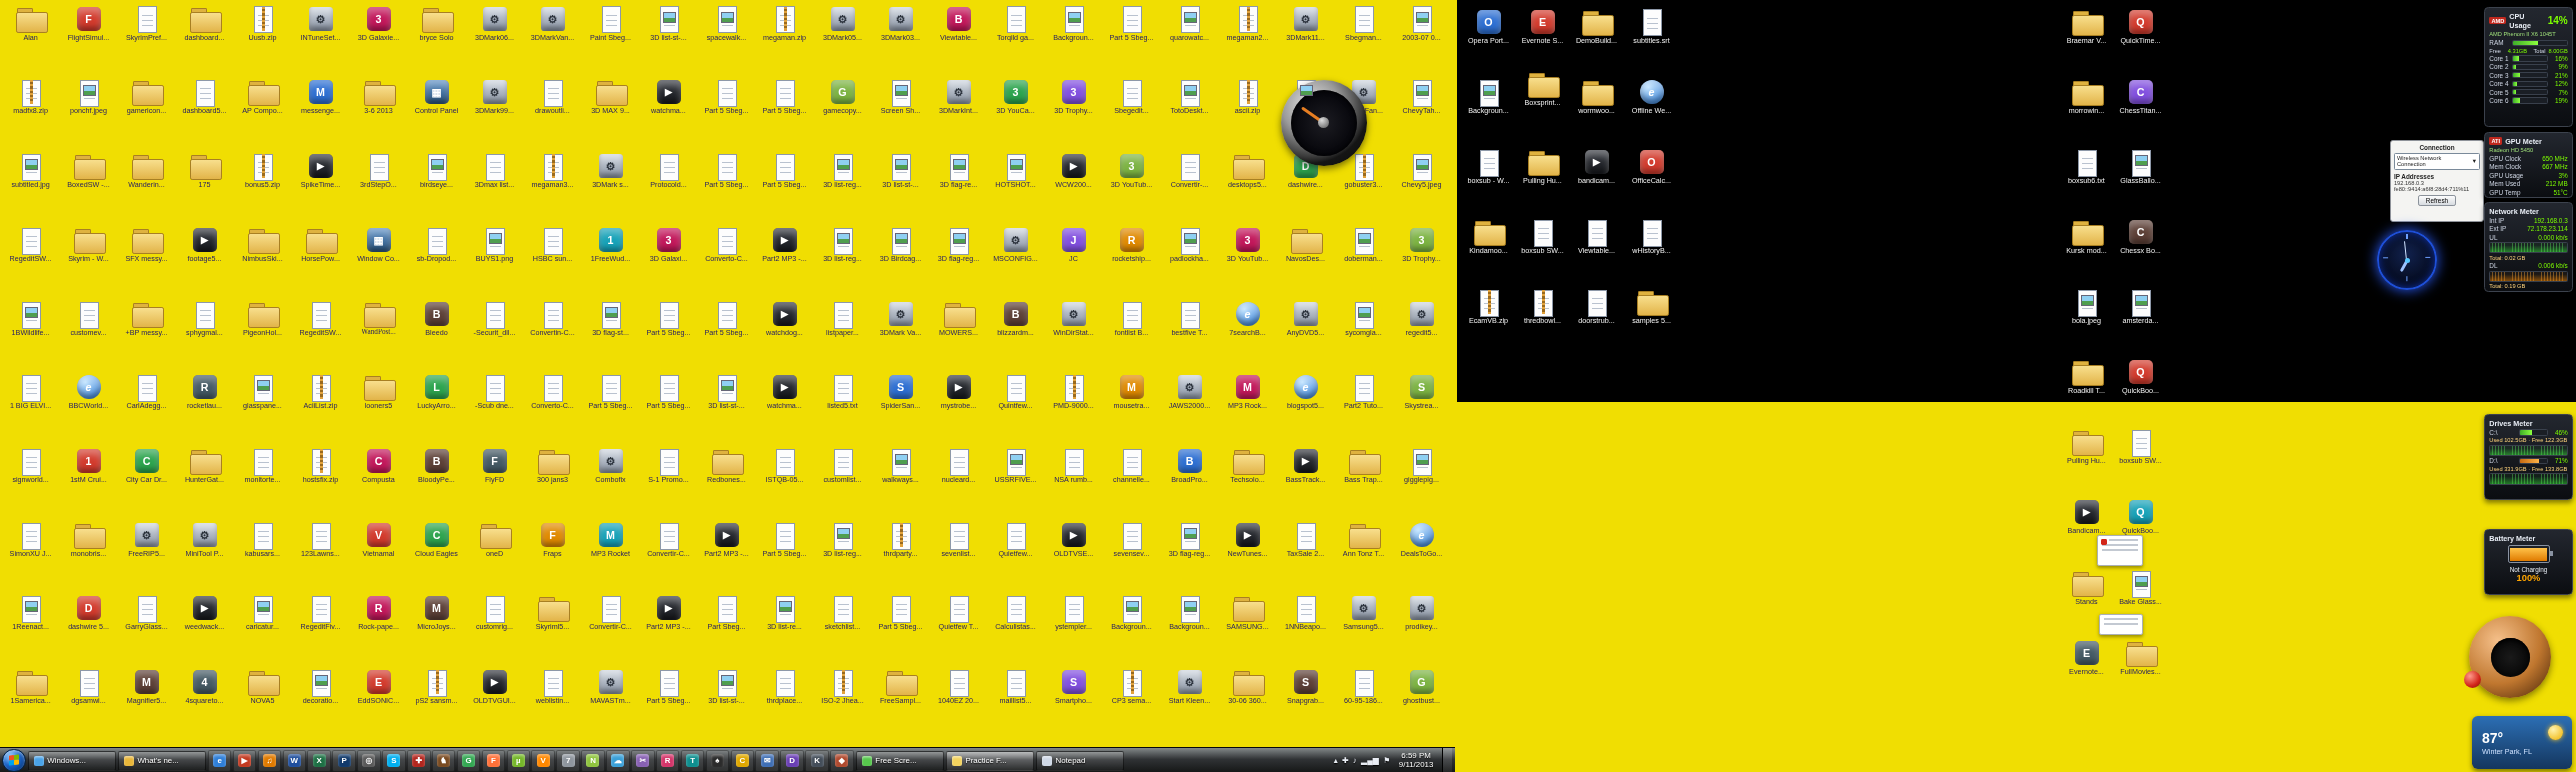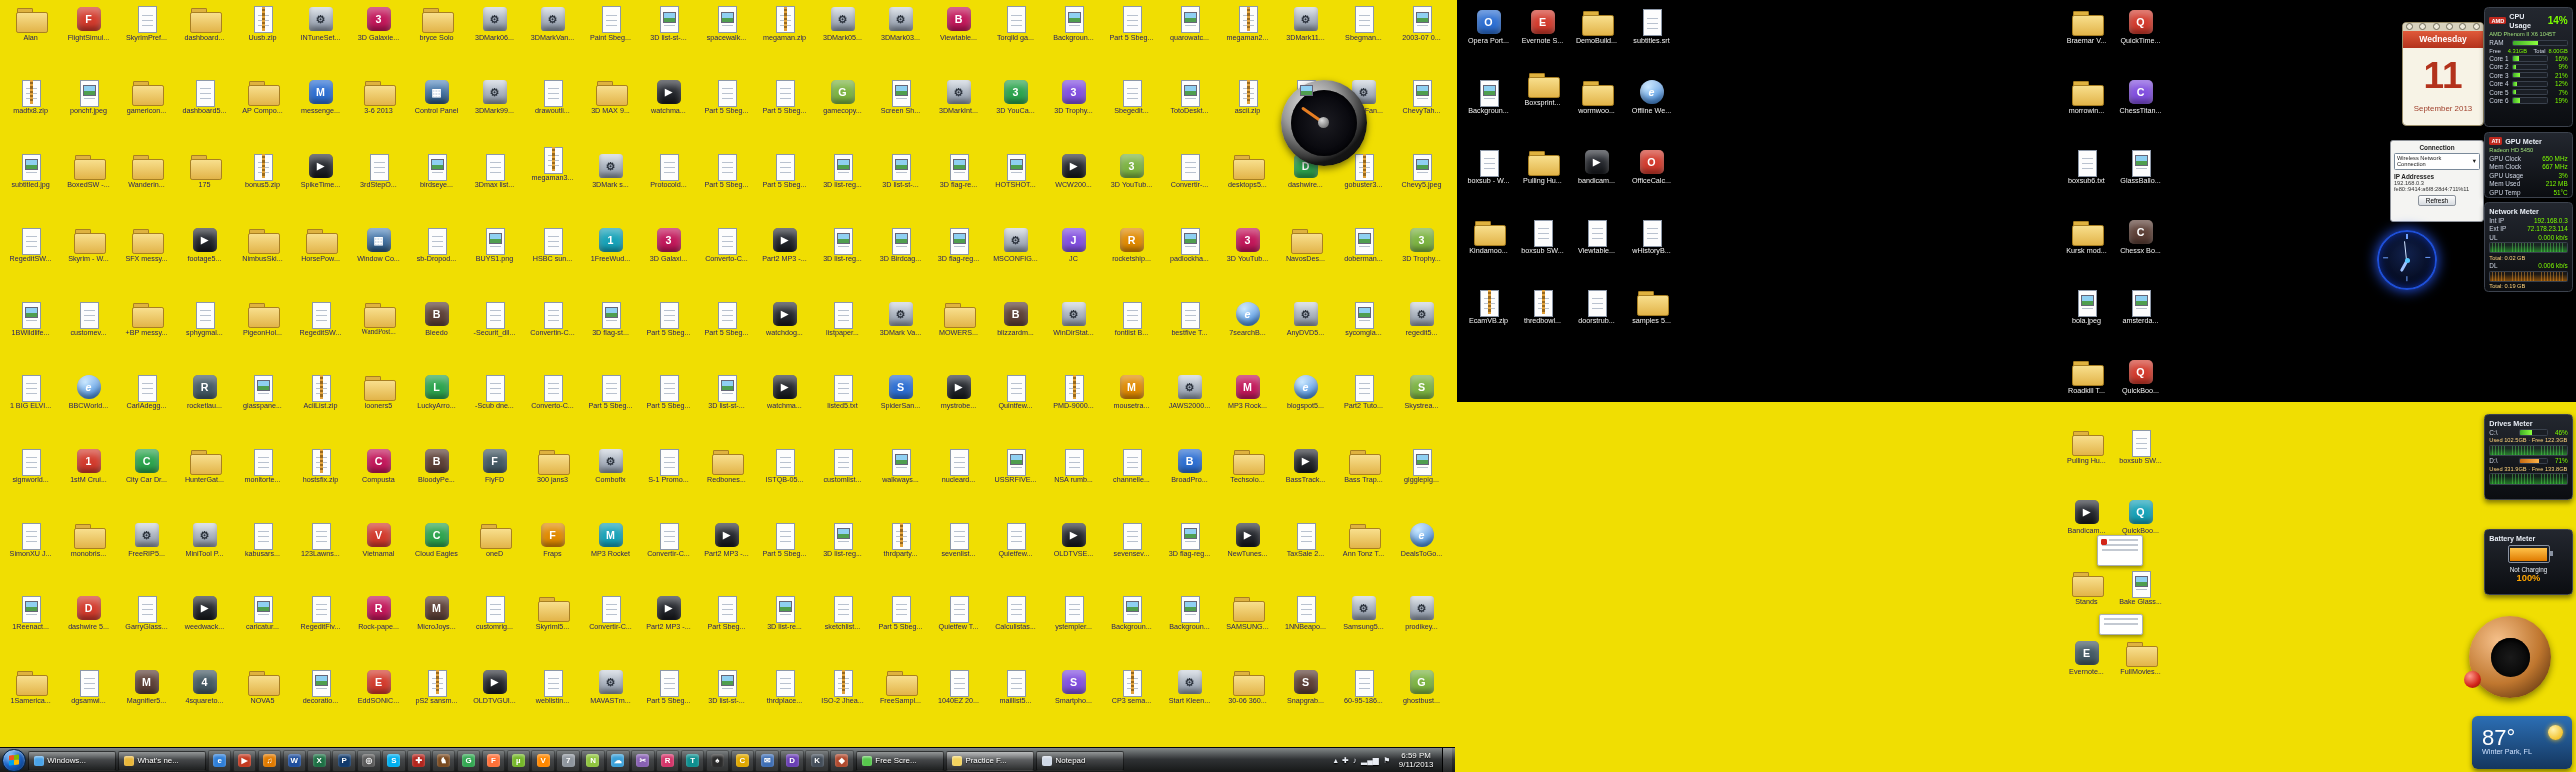--- a/index.html
+++ b/index.html
@@ -109,21 +109,21 @@
     background:radial-gradient(circle at 35% 30%,#f5c08a,#c0772f 55%,#6b3d14 85%);
     box-shadow:0 2.9px 7.2px rgba(0,0,0,.45);}
   #ring::after{content:"";position:absolute;left:21.5px;top:21.5px;width:39px;height:39px;border-radius:50%;
     background:radial-gradient(circle,#1a1a1a,#000);box-shadow:inset 0 2.1px 4.3px #000;}
   #red-ball{position:absolute;left:2464px;top:671px;width:17px;height:17px;border-radius:50%;
     background:radial-gradient(circle at 35% 30%,#ff9a8a,#d2261a 60%,#7a0f08);}
   
   #weather{position:absolute;left:2472px;top:716px;width:100px;height:53px;border-radius:5.7px;
     background:linear-gradient(#2c6fb5,#14365e);color:#fff;box-shadow:0 2.1px 5.7px rgba(0,0,0,.45);
     display:flex;flex-direction:column;justify-content:center;padding-left:10px;box-sizing:border-box;}
-  #weather .temp{font-size:22px;font-weight:normal;line-height:18.6px;}
+  #weather .temp{font-size:14px;font-weight:bold;line-height:18.6px;}
   #weather .loc{font-size:7.2px;color:#cfe2ff;}
   #weather .sun{position:absolute;right:8.6px;top:8.6px;width:15.7px;height:15.7px;border-radius:50%;
     background:radial-gradient(circle at 35% 30%,#fff3b0,#f4c430 70%);box-shadow:0 0 5.7px #f4c430;}
   
   .note-card{position:absolute;background:#fff;border:0.7px solid #aab0b8;border-radius:2.1px;
     box-shadow:0 1.4px 3.6px rgba(0,0,0,.35);}
   .note-card .line{height:2.1px;background:#c3c9d2;margin:2.9px 4.3px 0;}
   .note-card .dot-icon{position:absolute;left:2.9px;top:2.9px;width:5.7px;height:5.7px;background:#d2261a;border-radius:1.4px;}
   
   #taskbar{position:absolute;left:0;top:747px;width:1455px;height:26px;box-sizing:border-box;
@@ -428,21 +428,21 @@
         <div class="ilabel">3rdStepO...</div>
       </div>
       <div class="icon" style="left: 408px; top: 153px;">
         <span class="chip c-i"></span>
         <div class="ilabel">birdseye...</div>
       </div>
       <div class="icon" style="left: 466px; top: 153px;">
         <span class="chip c-d"></span>
         <div class="ilabel">3Dmax list...</div>
       </div>
-      <div class="icon" style="left: 524px; top: 146px;">
+      <div class="icon" style="left: 524px; top: 153px;">
         <span class="chip c-z"></span>
         <div class="ilabel">megaman3...</div>
       </div>
       <div class="icon" style="left: 582px; top: 153px;">
         <span class="chip c-e">
           <span class="glyph">⚙</span>
         </span>
         <div class="ilabel">3DMark s...</div>
       </div>
       <div class="icon" style="left: 640px; top: 153px;">
@@ -1520,33 +1520,20 @@
         <div class="ilabel">FullMovies...</div>
       </div>
     </div>
 
   <div id="gauge">
     <div class="face"></div>
     <div class="needle"></div>
     <div class="hub"></div>
   </div>
 
-  <div id="calendar">
-    <div class="spiral">
-      <span></span>
-        <span></span>
-        <span></span>
-        <span></span>
-        <span></span>
-        <span></span>
-      </div>
-    <div class="band">Wednesday</div>
-    <div class="day">11</div>
-    <div class="monthyear">September 2013</div>
-  </div>
 
   <div class="gadget" id="cpu-gadget" style="left:2484px;top:7.2px;width:89px;height:120px;">
     <div class="g-head">
       <span class="brand-chip">AMD</span>
       <span class="g-title">CPU Usage</span>
       <span class="g-big green">14%</span>
     </div>
     <div class="g-sub">AMD Phenom II X6 1045T</div>
     <div class="ram-row">
       <span style="width:20px">RAM</span>

